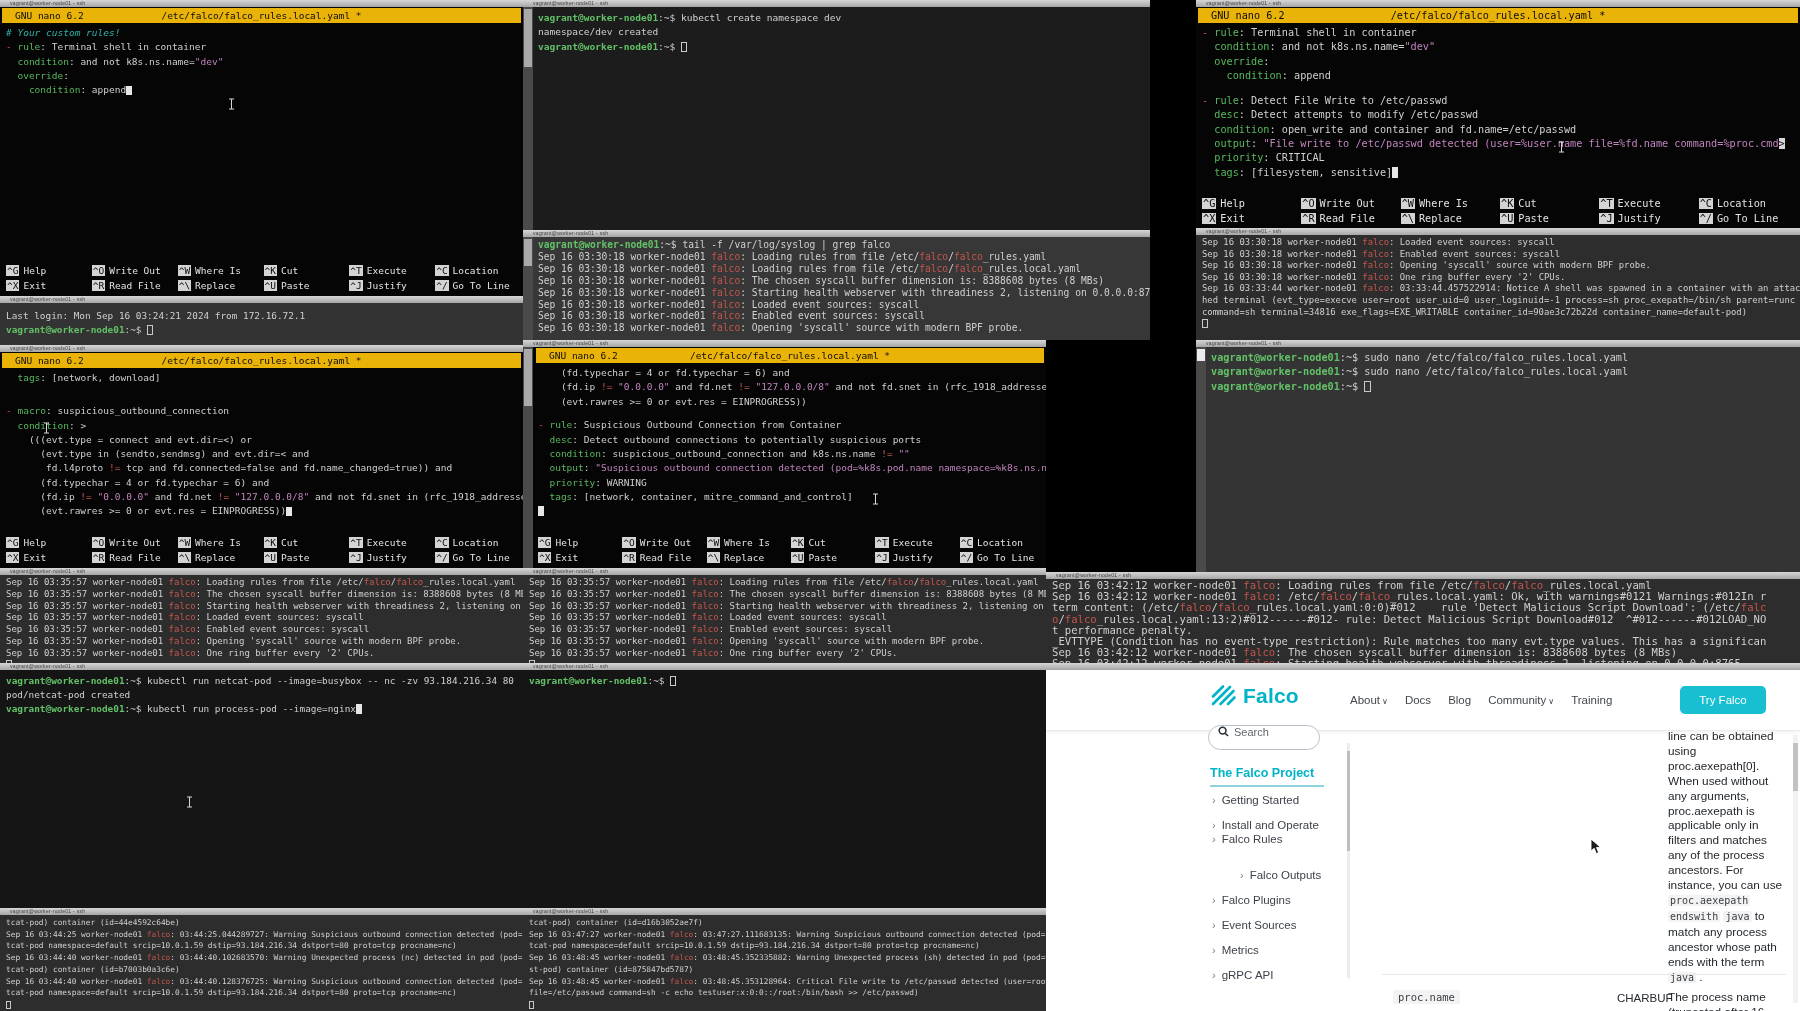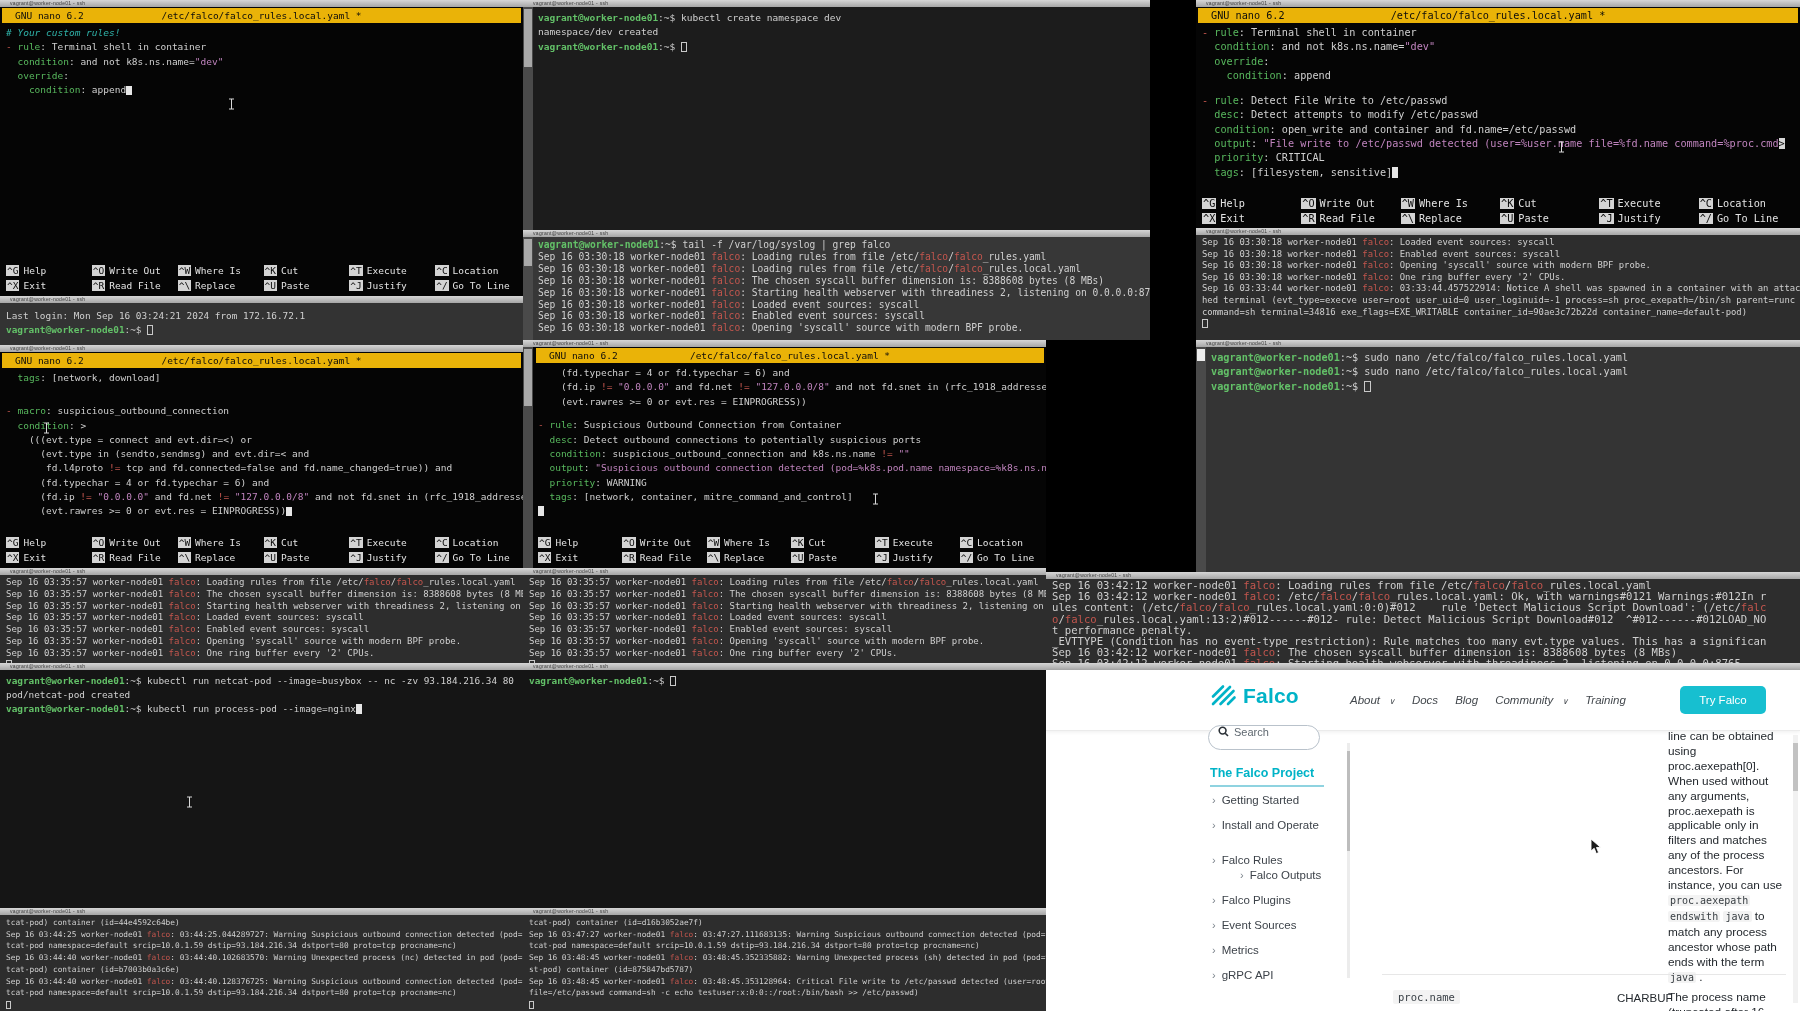--- a/index.html
+++ b/index.html
@@ -40,21 +40,21 @@
   .fE{font-size:9.6px;line-height:11.9px;}
   .fF{font-size:10.2px;line-height:14.4px;}
   .fG{font-size:8.9px;line-height:11.6px;}
   .fH{font-size:10.6px;line-height:11.2px;}
   
   .browser{background:#fff;font-family:"Liberation Sans",sans-serif;}
   .bheader{position:absolute;top:7px;left:0;right:0;height:60px;background:#fff;border-bottom:1px solid #ebebeb;box-shadow:0 1px 4px rgba(0,0,0,.07);}
   .blogo{position:absolute;left:164px;top:13px;display:flex;align-items:center;gap:6px;}
   .blogo .lt{font-size:21px;font-weight:bold;color:#00b3c7;letter-spacing:.2px;}
   .bnav{position:absolute;left:304px;top:0;height:60px;display:flex;align-items:center;gap:17px;font-size:11.5px;color:#43484d;}
-  .bnav .ni{display:flex;align-items:center;gap:9px;cursor:default;font-style:italic;}
+  .bnav .ni{display:flex;align-items:center;gap:2px;cursor:default;}
   .caret{font-size:8px;color:#43484d;transform:translateY(1px);}
   .trybtn{position:absolute;right:34px;top:16px;width:86px;height:28px;background:#17bfd0;color:#fff;border:none;border-radius:5px;font-size:11.5px;font-family:"Liberation Sans",sans-serif;}
   .bsearch{position:absolute;left:162px;top:62px;width:112px;height:25px;border:1px solid #b9c2cb;border-radius:13px;display:flex;padding:0 9px;gap:5px;color:#5f6870;font-size:11px;background:#fff;box-sizing:border-box;}
   .sidetitle{position:absolute;left:164px;top:103px;font-size:12.5px;font-weight:bold;color:#00b3c7;padding-bottom:5px;border-bottom:2px solid #8fd3e0;width:114px;}
   .sitem{position:absolute;left:166px;font-size:11.5px;color:#3d434a;white-space:nowrap;}
   .sitem .chev{color:#7a828a;margin-right:6px;font-size:11px;}
   .sscroll{position:absolute;left:301px;top:80px;width:3px;height:235px;background:#ececec;}
   .sscroll .th{margin-top:8px;height:100px;background:#bdbdbd;}
   .desccol{position:absolute;left:622px;top:66px;width:119px;font-size:11.8px;line-height:14.9px;color:#24292e;}
   .codechip{background:#f3f3f3;font-family:"DejaVu Sans Mono",monospace;font-size:10px;padding:0 2px;color:#3a4045;border-radius:2px;}
@@ -340,21 +340,21 @@
       <div class="ln"><span class="g">vagrant@worker-node01</span><span>:~$ sudo nano /etc/falco/falco_rules.local.yaml</span></div>
       <div class="ln"><span class="g">vagrant@worker-node01</span><span>:~$ </span><span class="curo"></span></div>
     </div>
 </div>
 
 <div class="pane fH" style="left:1046px;top:572px;width:754px;height:91px;background:#2d2d2d;">
   <div class="wstrip"><span>vagrant@worker-node01 - ssh</span></div>
   <div class="tbody" style="padding-top:1px;">
       <div class="ln"><span>Sep 16 03:42:12 worker-node01 </span><span class="r">falco</span><span>: Loading rules from file /etc/</span><span class="r">falco</span><span>/</span><span class="r">falco</span><span>_rules.local.yaml</span></div>
       <div class="ln"><span>Sep 16 03:42:12 worker-node01 </span><span class="r">falco</span><span>: /etc/</span><span class="r">falco</span><span>/</span><span class="r">falco</span><span>_rules.local.yaml: Ok, with warnings#0121 Warnings:#012In r</span></div>
-      <div class="ln"><span>ules content: (/etc/</span><span class="r">falco</span><span>/</span><span class="r">falco</span><span>_rules.local.yaml:0:0)#012    rule 'Detect Malicious Script Download': (/etc/</span><span class="r">falc</span></div>
+      <div class="ln"><span>term content: (/etc/</span><span class="r">falco</span><span>/</span><span class="r">falco</span><span>_rules.local.yaml:0:0)#012    rule 'Detect Malicious Script Download': (/etc/</span><span class="r">falc</span></div>
       <div class="ln"><span class="r">o</span><span>/</span><span class="r">falco</span><span>_rules.local.yaml:13:2)#012------#012- rule: Detect Malicious Script Download#012  ^#012------#012LOAD_NO</span></div>
       <div class="ln"><span>t performance penalty.</span></div>
       <div class="ln"><span>_EVTTYPE (Condition has no event-type restriction): Rule matches too many evt.type values. This has a significan</span></div>
       <div class="ln"><span>Sep 16 03:42:12 worker-node01 </span><span class="r">falco</span><span>: The chosen syscall buffer dimension is: 8388608 bytes (8 MBs)</span></div>
       <div class="ln"><span>Sep 16 03:42:12 worker-node01 </span><span class="r">falco</span><span>: Starting health webserver with threadiness 2, listening on 0.0.0.0:8765</span></div>
     </div>
 </div>
 
 <div class="pane browser" style="left:1046px;top:663px;width:754px;height:348px;">
   <div class="wstrip"></div>
@@ -396,21 +396,21 @@
     <svg width="11" height="11" viewBox="0 0 11 11">
       <circle cx="4.6" cy="4.6" r="3.4" fill="none" stroke="#2b3137" stroke-width="1.6"></circle>
       <path d="M7.2 7.2 L10 10" stroke="#2b3137" stroke-width="1.6"></path>
     </svg>
     <span>Search</span>
   </div>
 
   <div class="sidetitle">The Falco Project</div>
   <div class="sitem" style="top:131px;"><span class="chev">›</span><span>Getting Started</span></div>
   <div class="sitem" style="top:156px;"><span class="chev">›</span><span>Install and Operate</span></div>
-  <div class="sitem" style="top:191px;text-align:center;"><span class="chev">›</span><span>Falco Rules</span></div>
+  <div class="sitem" style="top:170px;text-align:center;"><span class="chev">›</span><span>Falco Rules</span></div>
   <div class="sitem" style="top:206px;margin-left:28px;"><span class="chev">›</span><span>Falco Outputs</span></div>
   <div class="sitem" style="top:231px;"><span class="chev">›</span><span>Falco Plugins</span></div>
   <div class="sitem" style="top:256px;"><span class="chev">›</span><span>Event Sources</span></div>
   <div class="sitem" style="top:281px;"><span class="chev">›</span><span>Metrics</span></div>
   <div class="sitem" style="top:306px;"><span class="chev">›</span><span>gRPC API</span></div>
   <div class="sscroll">
       <div class="th"></div>
     </div>
 
   <div class="desccol"><span>line can be obtained using proc.aexepath[0]. When used without any arguments, proc.aexepath is applicable only in filters and matches any of the process ancestors. For instance, you can use </span><span class="codechip">proc.aexepath</span><span> </span><span class="codechip">endswith</span><span> </span><span class="codechip">java</span><span> to match any process ancestor whose path ends with the term </span><span class="codechip">java</span><span> .</span></div>

